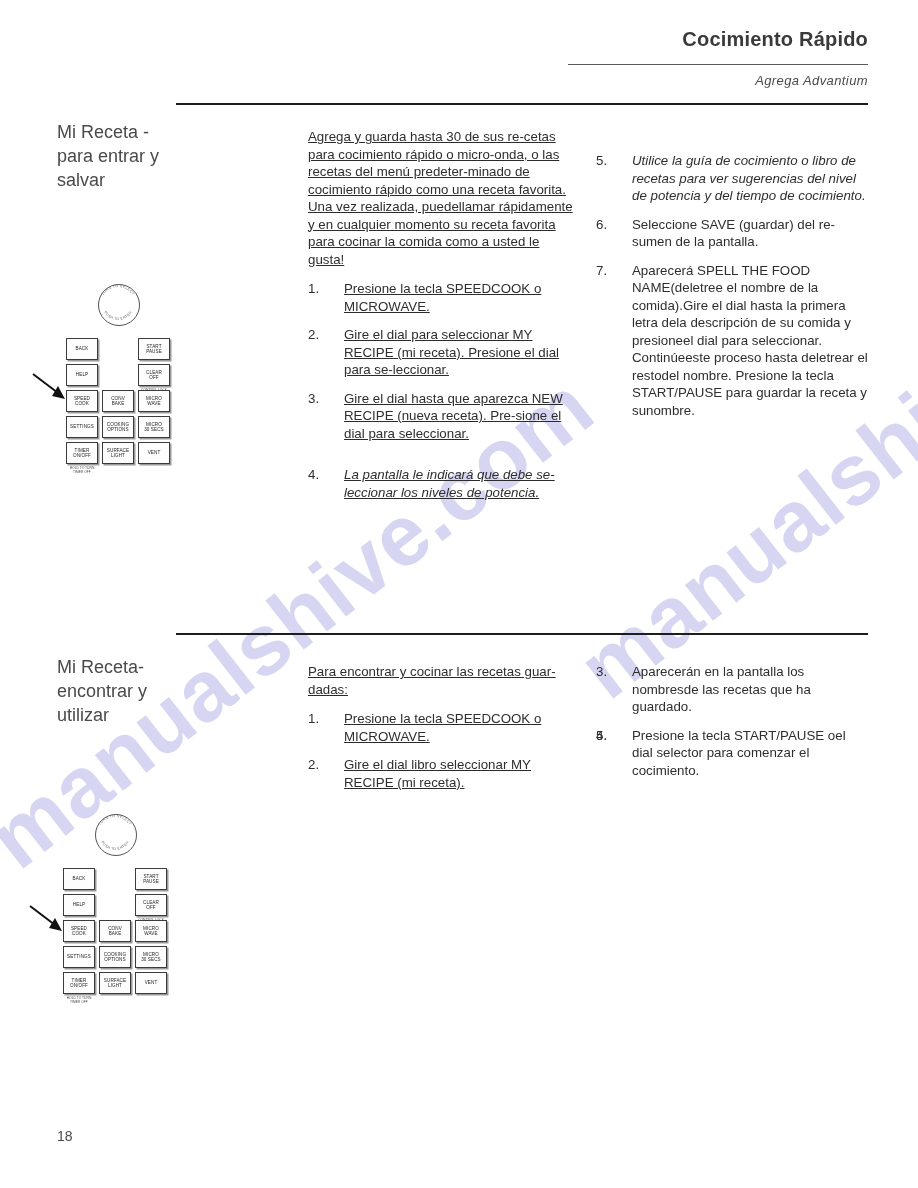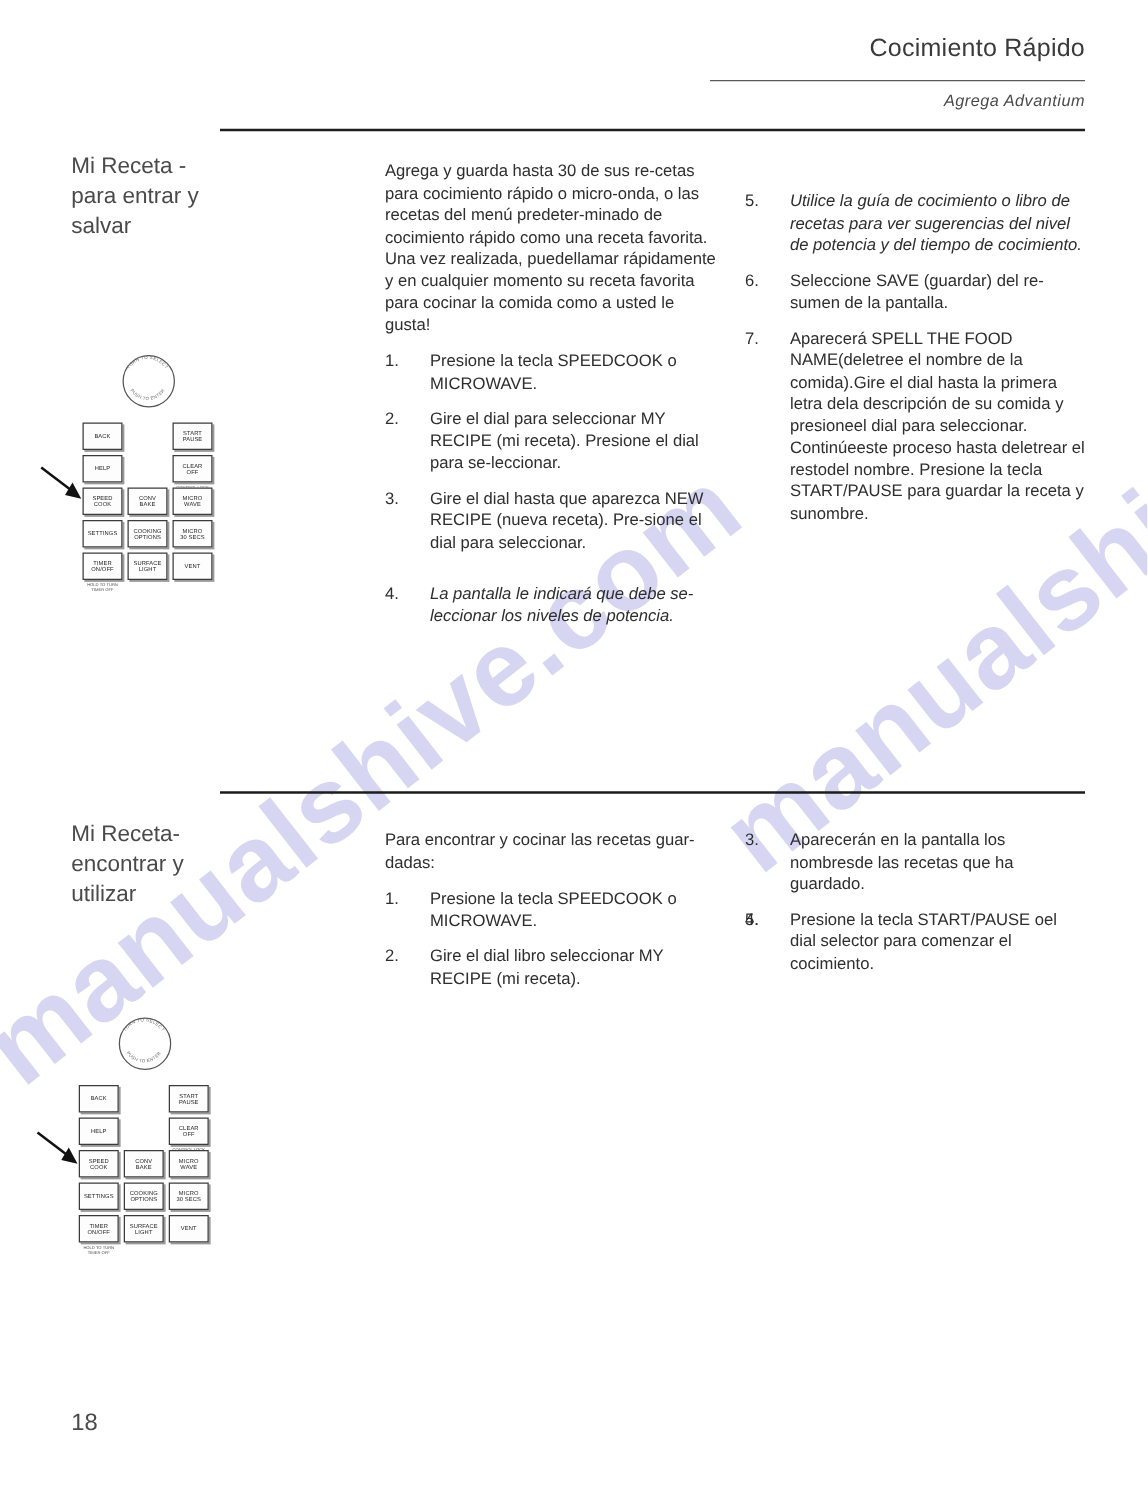--- a/index.html
+++ b/index.html
@@ -50,21 +50,21 @@
   .header {
     position: absolute;
     left: 0; right: 0; top: 0;
     height: 112px;
   }
   .header-title {
     position: absolute;
     right: 50px;
     top: 28px;
     font-size: 20px;
-    font-weight: 400;
+    font-weight: 700;
     color: #3a3a3a;
     letter-spacing: .2px;
     margin-left: 20px;
   }
   .header-rule-thin {
     position: absolute;
     right: 50px;
     top: 64px;
     width: 300px;
     height: 1px;
@@ -114,20 +114,21 @@
     line-height: 24px;
     color: #4a4a4a;
     font-weight: 400;
   }
 
   .col-mid {
     position: absolute;
     left: 308px;
     top: 8px;
     width: 268px;
+    text-decoration: underline;
   }
   .col-right {
     position: absolute;
     left: 596px;
     top: 8px;
     width: 272px;
   }
 
   .para {
     font-size: 13.3px;
@@ -244,21 +245,21 @@
     width: 36px;
     height: 28px;
   }
   .panel-2 .panel-arrow { top: 96px; }
 
   
   .page-number {
     position: absolute;
     left: 57px;
     top: 1128px;
-    font-size: 19px;
+    font-size: 14px;
     color: #4a4a4a;
   }
 </style>
 </head>
 <body>
 
 <div class="page">
 
   <div class="watermark wm-1">manualshive.com</div>
   <div class="watermark wm-2">manualshive.com</div>

